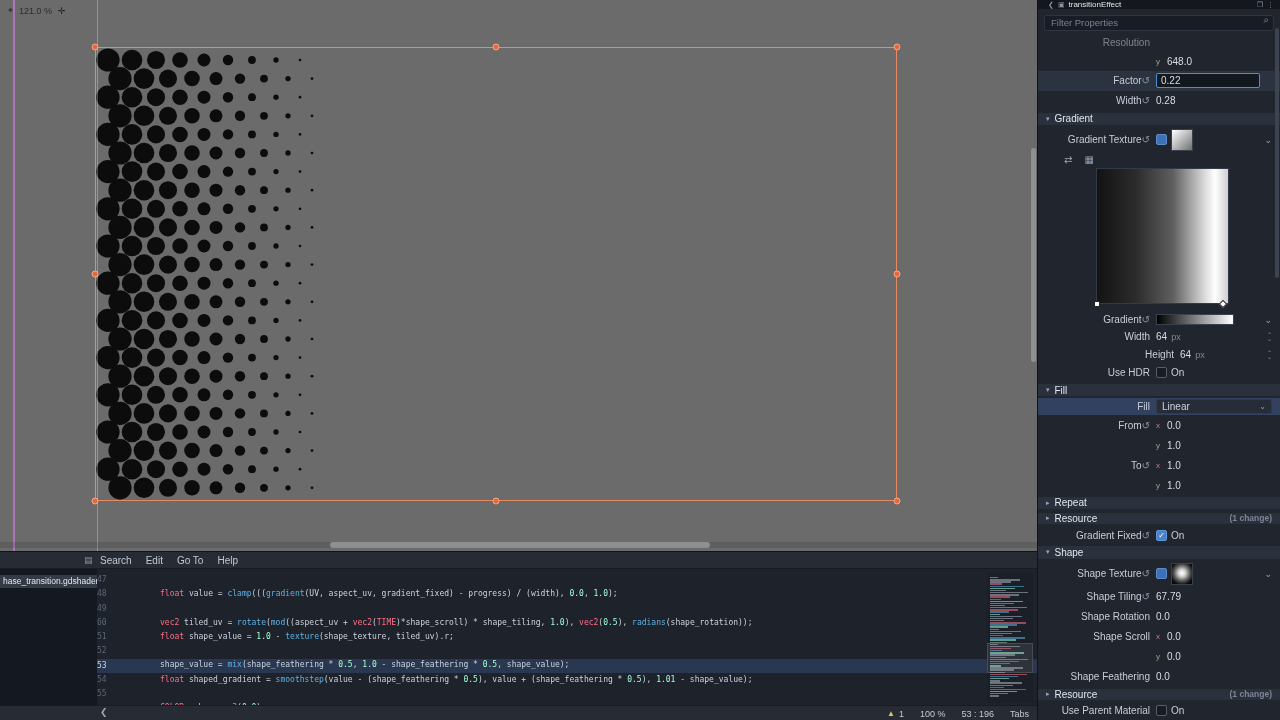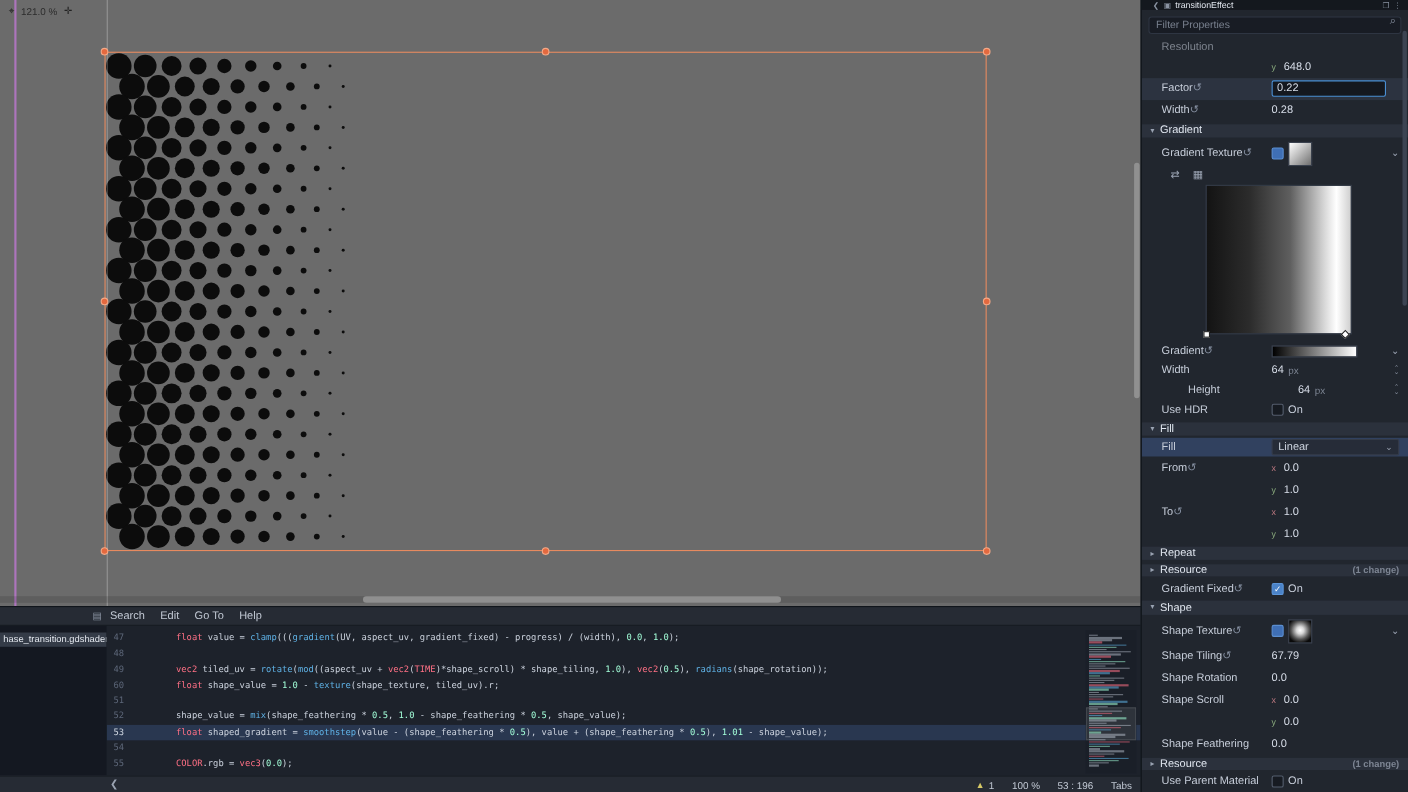--- a/index.html
+++ b/index.html
@@ -25,23 +25,23 @@
   #code-panel { position:absolute; left:0; top:551px; width:1037px; height:169px; background:#1d222b; border-top:1px solid #10141a; }
   #menubar { position:absolute; left:0; top:0; width:100%; height:17px; background:#262b34; border-bottom:1px solid #171b22; display:flex; align-items:center; gap:14px; padding-left:100px; font-size:10px; color:#c2c9d4; }
   #menubar .menu-item { cursor:pointer; }
   #menubar .mb-icon { position:absolute; left:84px; top:3px; font-size:9px; color:#8a93a2; }
   #filestrip { position:absolute; left:0; top:17px; width:97px; bottom:15px; background:#141821; overflow:hidden; }
   #file-tab { margin-top:6px; height:13px; background:#343b47; color:#e4e8ef; font-size:8.5px; line-height:13px; padding-left:3px; white-space:nowrap; overflow:hidden; cursor:pointer; }
   #code-area { position:absolute; left:97px; top:17px; right:0; bottom:15px; background:#1d222b; overflow:hidden; }
   #code-lines { position:absolute; left:0; top:4px; right:0; font-family:"DejaVu Sans Mono","Liberation Mono",monospace; font-size:8px; }
   .code-line { display:flex; height:14.3px; line-height:14.3px; }
   .code-line.current { background:rgba(70,105,165,0.30); }
-  .ln { flex:0 0 30px; text-align:center; padding-right:8px; color:#5c6678; }
+  .ln { flex:0 0 30px; text-align:left; padding-right:8px; color:#5c6678; }
   .code-line.current .ln { color:#cdd4df; }
-  .txt { padding-left:33px; white-space:pre; }
+  .txt { padding-left:33px; white-space:pre;margin-top:14px; }
   .tk-kw { color:#ff7085; } .tk-kw2 { color:#ff7085; }
   .tk-fn { color:#5fb2e6; }
   .tk-num { color:#a3ffd9; }
   .tk-pl { color:#ccd3de; }
   #minimap { position:absolute; right:4px; top:4px; width:46px; bottom:2px; background:#1a1f28; overflow:hidden; }
   .mm-line { position:absolute; left:3px; height:1.4px; }
   #mm-view { position:absolute; left:0; right:0; top:70px; height:30px; background:rgba(255,255,255,0.09); border:1px solid rgba(255,255,255,0.12); }
   #statusbar { position:absolute; left:0; bottom:0; width:100%; height:15px; background:#262b34; border-top:1px solid #171b22; font-size:9px; color:#c2c9d4; }
   #status-collapse { position:absolute; left:100px; top:1px; font-size:9px; color:#9aa3b2; cursor:pointer; }
   #status-right { position:absolute; right:8px; top:0; height:15px; display:flex; align-items:center; gap:16px; }
@@ -53,21 +53,21 @@
   #insp-header { height:11px; background:#14181e; display:flex; align-items:center; gap:4px; padding:0 6px 0 10px; font-size:8px; color:#dfe4ec; }
   #insp-header .hicon { color:#8a93a2; font-size:7px; }
   #insp-header .spacer { flex:1; }
   #insp-search-wrap { position:relative; margin:3px 6px 2px 6px; }
   #insp-search { width:100%; height:16px; background:#181c24; border:1px solid #2e3542; border-radius:3px; color:#cdd4df; font-size:9.5px; padding:0 18px 0 6px; outline:none; }
   #insp-search::placeholder { color:#7a8290; }
   #insp-search-wrap .sicon { position:absolute; right:5px; top:2px; color:#8a93a2; font-size:10px; }
   .irow { display:flex; align-items:center; min-height:20px; padding:0 8px 0 18px; font-size:10px; color:#c6cdd9; }
   .irow.hl { background:#2c3340; }
   .irow.hl-blue { background:#31415f; }
-  .ilabel { flex:0 0 100px; display:flex; align-items:center; justify-content:flex-start; padding-right:6px; white-space:nowrap; overflow:hidden; }
+  .ilabel { flex:0 0 100px; display:flex; align-items:center; justify-content:flex-end; padding-right:6px; white-space:nowrap; overflow:hidden; }
   .ival { flex:1; display:flex; align-items:center; gap:4px; min-width:0; }
   .revert { color:#8892a4; font-size:10px; cursor:pointer; }
   .isec { display:flex; align-items:center; gap:5px; height:15px; background:#2b313c; padding:0 8px; font-size:10px; color:#e0e6ef; margin:2px 0; cursor:pointer; }
   .isec .arrow { font-size:7px; color:#9aa3b2; }
   .isec .spacer { flex:1; }
   .changes { font-size:8.5px; color:#7d8593; font-weight:bold; }
   .num-val { color:#d7dde8; }
   .unit { color:#7d8593; font-size:9px; }
   .axis { font-size:8px; width:7px; }
   .axis.x { color:#c07a82; } .axis.y { color:#8aab7d; }

